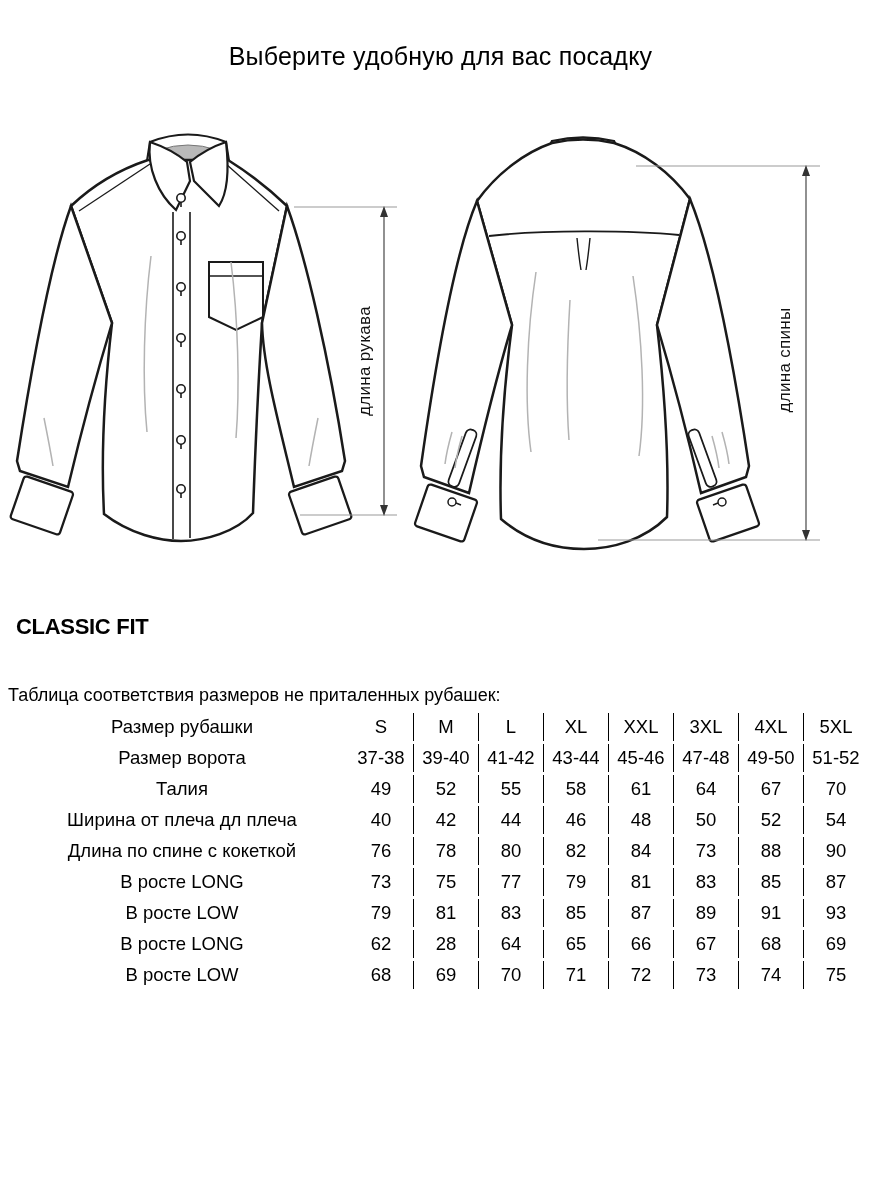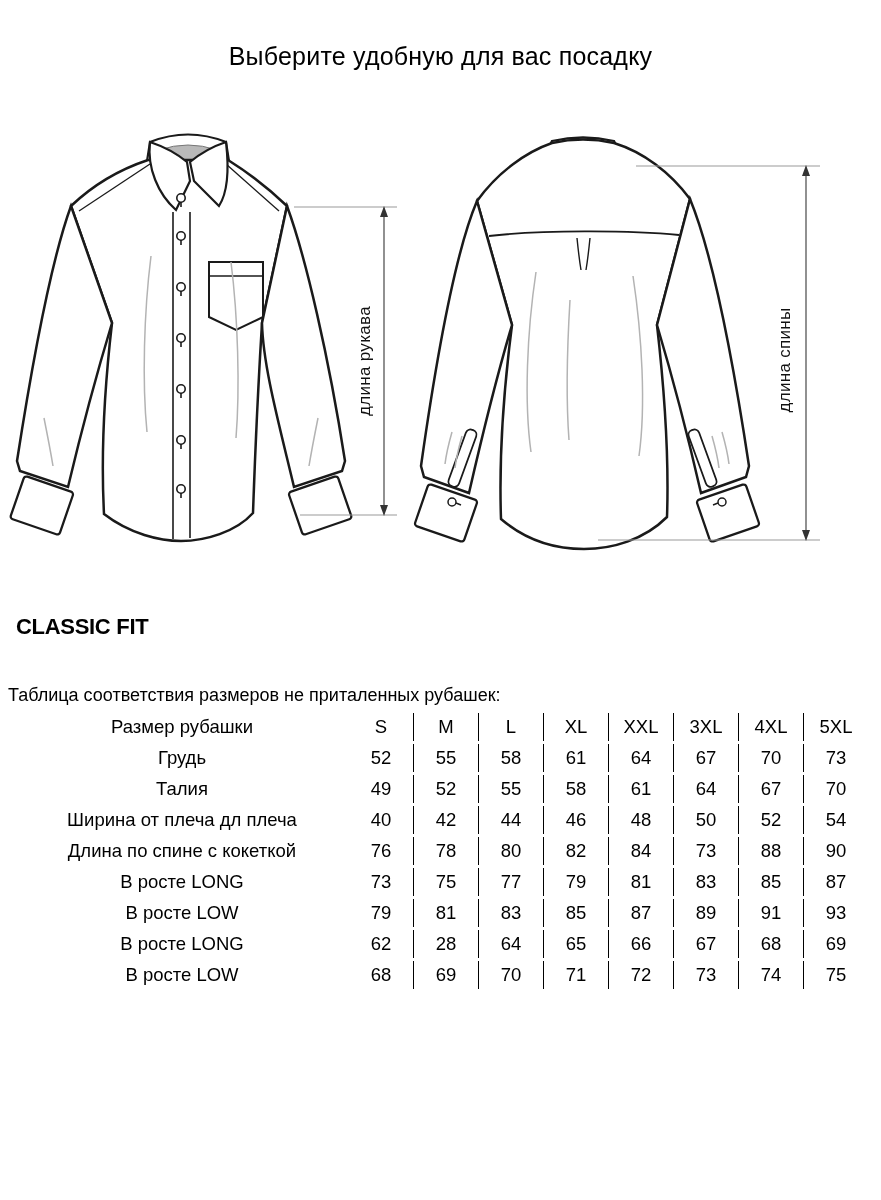--- a/index.html
+++ b/index.html
@@ -151,29 +151,29 @@
           <td class="val">S</td>
           <td class="val">M</td>
           <td class="val">L</td>
           <td class="val">XL</td>
           <td class="val">XXL</td>
           <td class="val">3XL</td>
           <td class="val">4XL</td>
           <td class="val">5XL</td>
         </tr>
         <tr>
-          <td class="lbl">Грудь</td>
-          <td class="val">52</td>
-          <td class="val">55</td>
-          <td class="val">58</td>
-          <td class="val">61</td>
-          <td class="val">64</td>
-          <td class="val">67</td>
-          <td class="val">70</td>
-          <td class="val">73</td>
+          <td class="lbl">Размер ворота</td>
+          <td class="val">37-38</td>
+          <td class="val">39-40</td>
+          <td class="val">41-42</td>
+          <td class="val">43-44</td>
+          <td class="val">45-46</td>
+          <td class="val">47-48</td>
+          <td class="val">49-50</td>
+          <td class="val">51-52</td>
         </tr>
         <tr>
           <td class="lbl">Талия</td>
           <td class="val">49</td>
           <td class="val">52</td>
           <td class="val">55</td>
           <td class="val">58</td>
           <td class="val">61</td>
           <td class="val">64</td>
           <td class="val">67</td>

